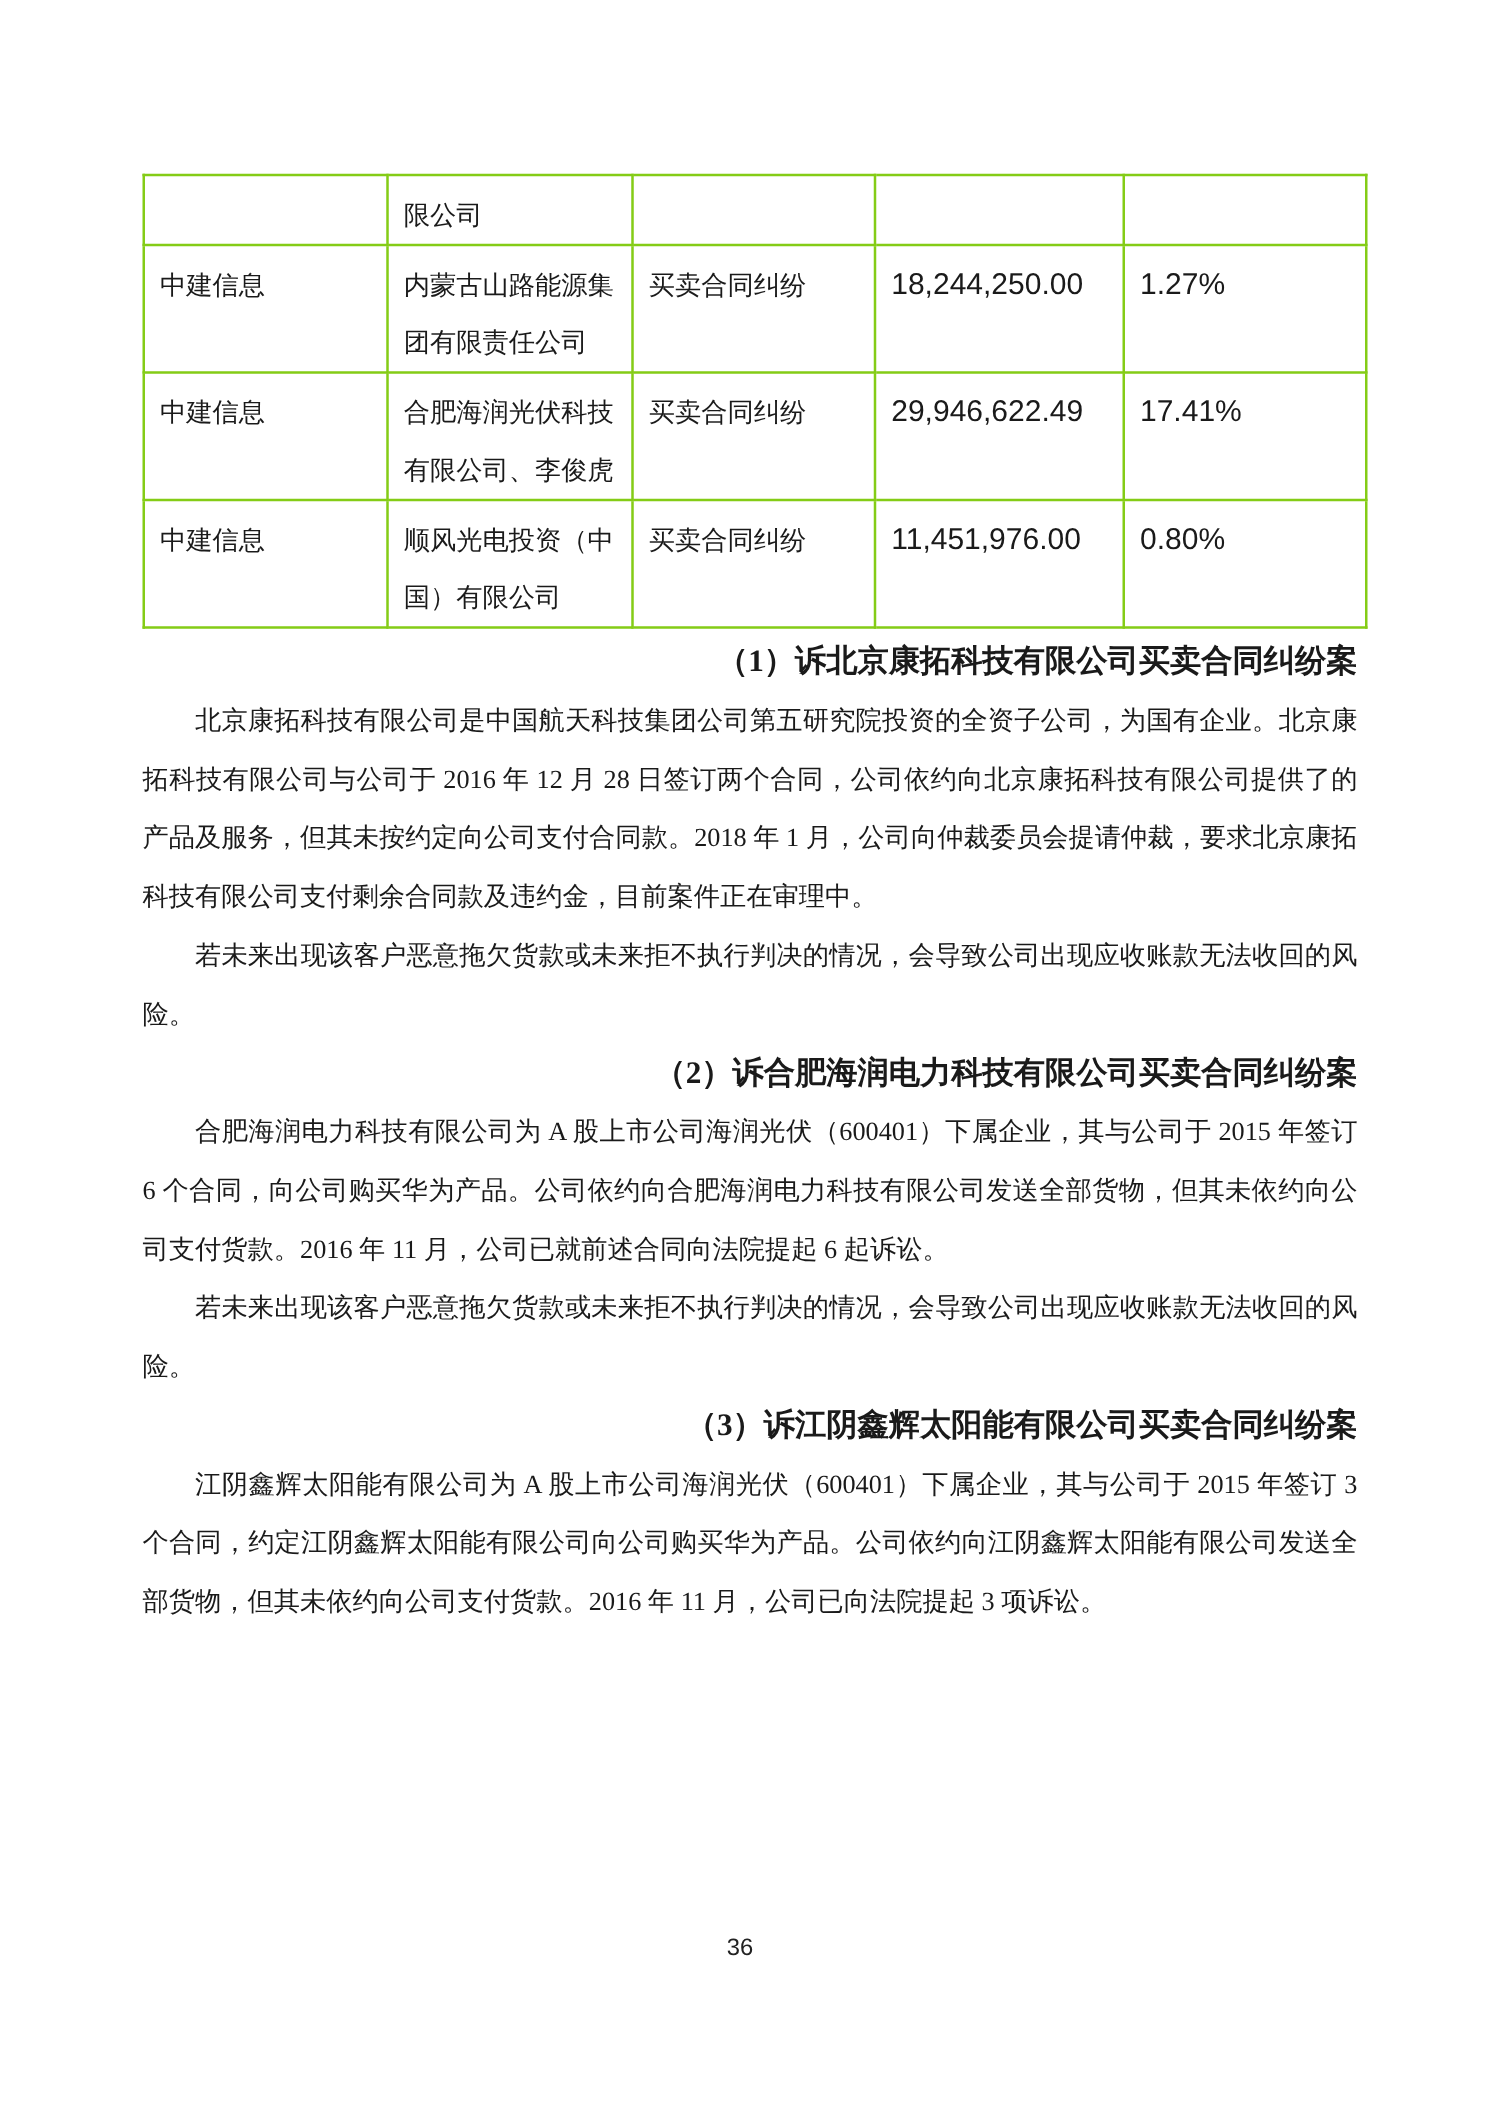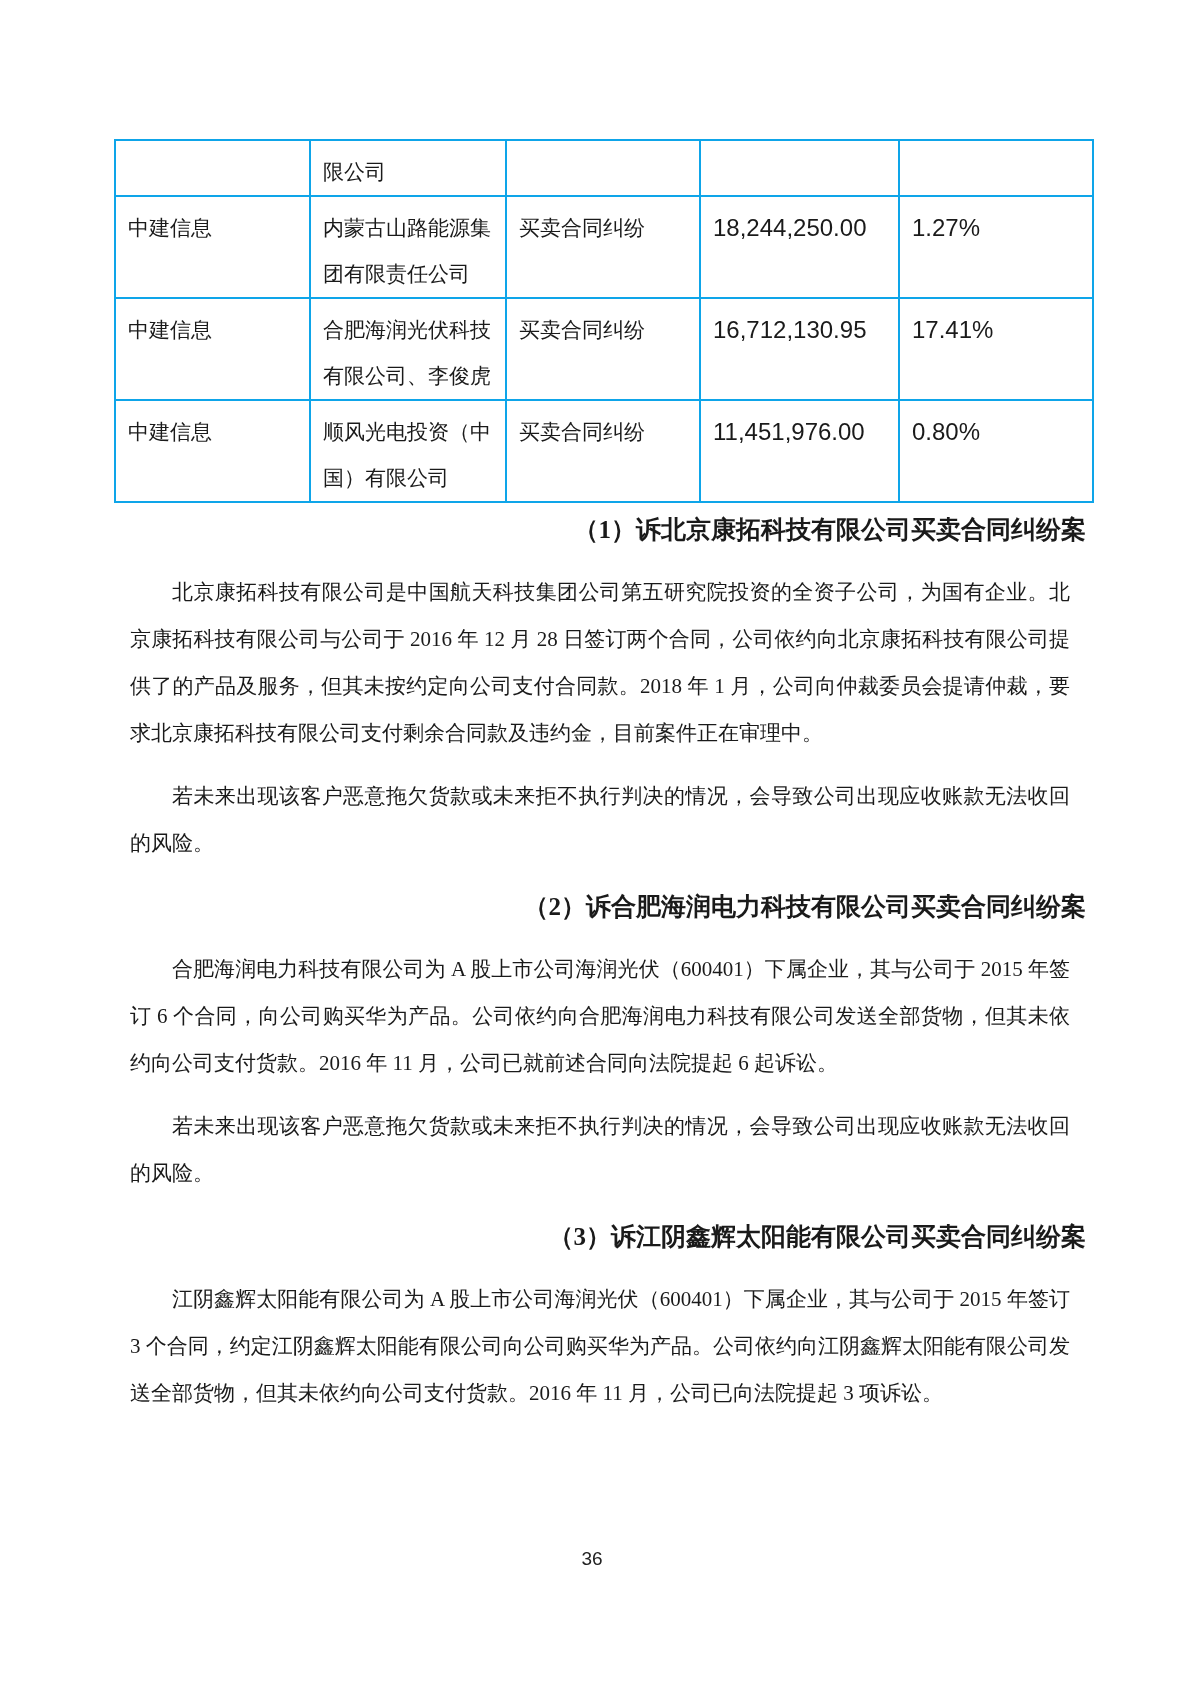--- a/index.html
+++ b/index.html
@@ -12,21 +12,21 @@
     font-family:"Liberation Serif","DejaVu Serif",serif;
     overflow:hidden;
   }
   
   .tbl{
     position:absolute;left:114px;top:139px;
     width:978px;
     border-collapse:collapse;table-layout:fixed;
   }
   .tbl td{
-    border:2px solid #0ea5e9;
+    border:2px solid #84cc16;
     vertical-align:top;
     padding:8px 12px 0 12px;
     font-size:21px;
     line-height:46px;
     word-break:break-all;
     line-break:anywhere;
   }
   .tbl tr.carry{height:52px;}
   .tbl tr.r1{height:93px;}
   .tbl tr.r2{height:94px;}
@@ -36,21 +36,21 @@
   .body{
     position:absolute;left:114px;top:506px;width:972px;
     font-size:21px;line-height:47px;
     text-align:justify;
   }
   .body .sec-h{
     margin:0;padding-left:10px;
     font-weight:bold;font-size:25px;
     text-align:right;
   }
-  .body p{margin:16px;text-indent:2em;}
+  .body p{margin:0;text-indent:2em;}
   
   .pageno{
     position:absolute;left:0;right:16px;top:1548px;
     text-align:center;
     font-family:"Liberation Sans","DejaVu Sans",sans-serif;
     font-size:19px;color:#222;
   }
 </style>
 </head>
 <body>
@@ -77,21 +77,21 @@
         <td>中建信息</td>
         <td>内蒙古山路能源集团有限责任公司</td>
         <td>买卖合同纠纷</td>
         <td class="num">18,244,250.00</td>
         <td class="num">1.27%</td>
       </tr>
       <tr class="r2">
         <td>中建信息</td>
         <td>合肥海润光伏科技有限公司、李俊虎</td>
         <td>买卖合同纠纷</td>
-        <td class="num">16,712,130.95</td>
+        <td class="num">29,946,622.49</td>
         <td class="num">17.41%</td>
       </tr>
       <tr class="r3">
         <td>中建信息</td>
         <td>顺风光电投资（中国）有限公司</td>
         <td>买卖合同纠纷</td>
         <td class="num">11,451,976.00</td>
         <td class="num">0.80%</td>
       </tr>
     </tbody>

